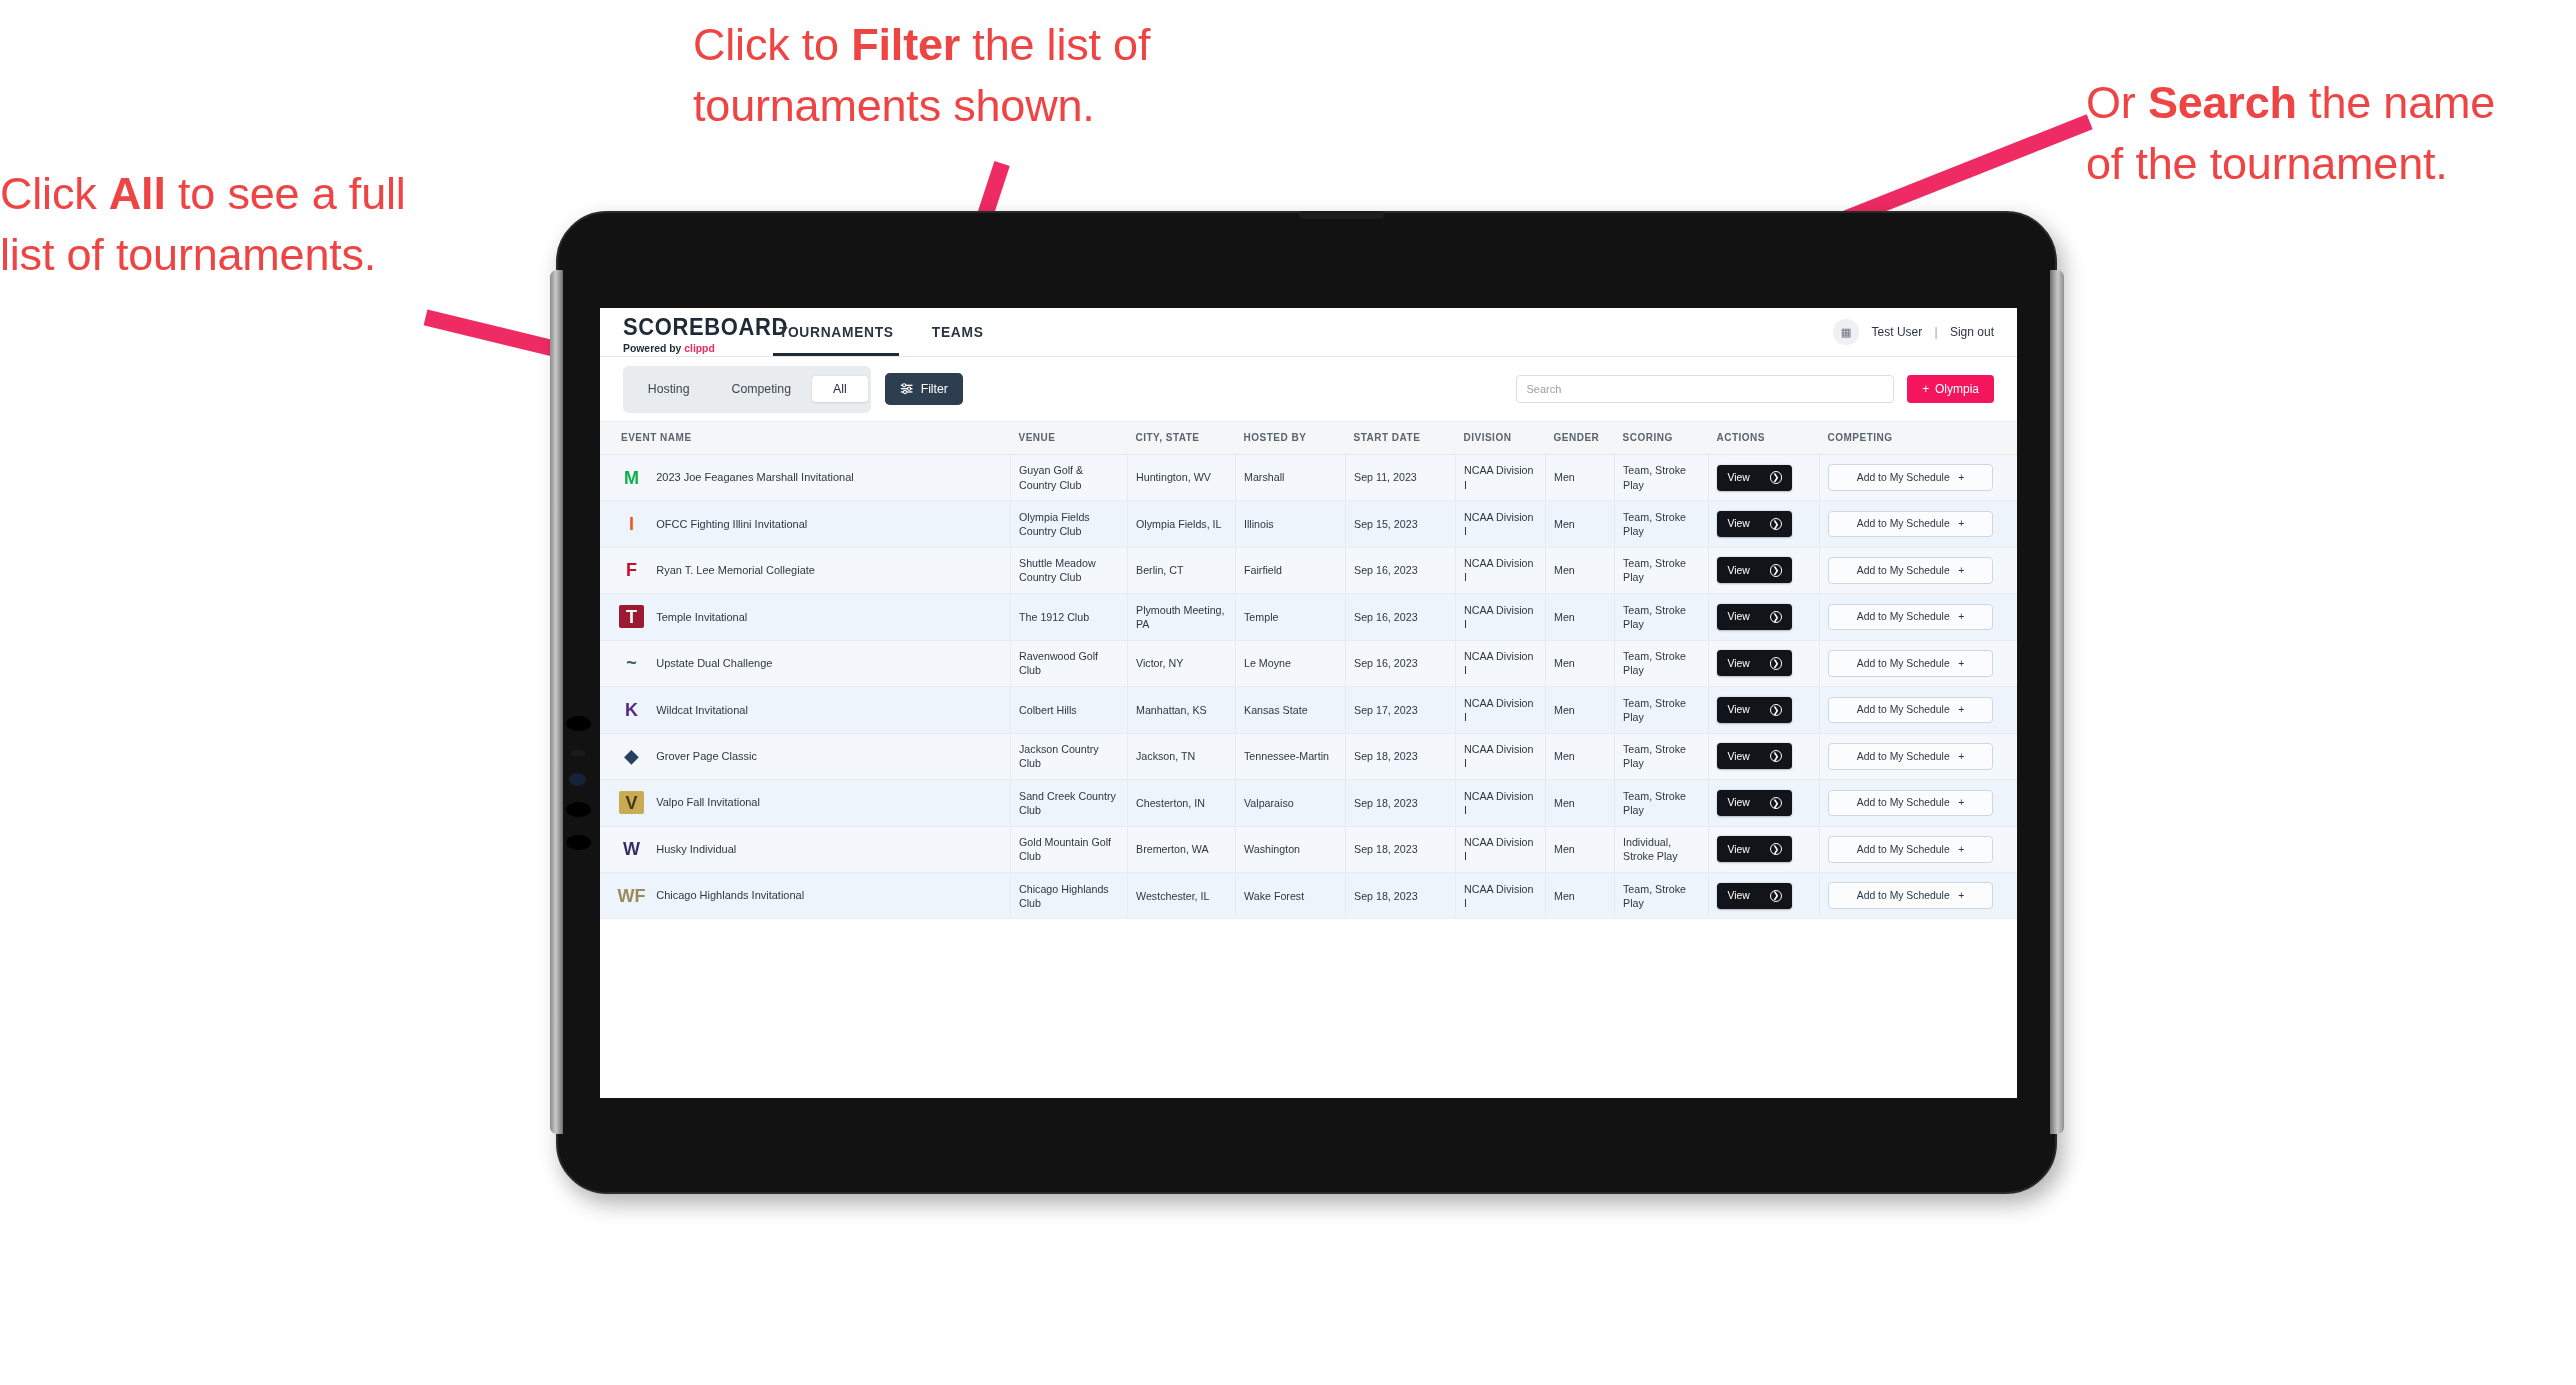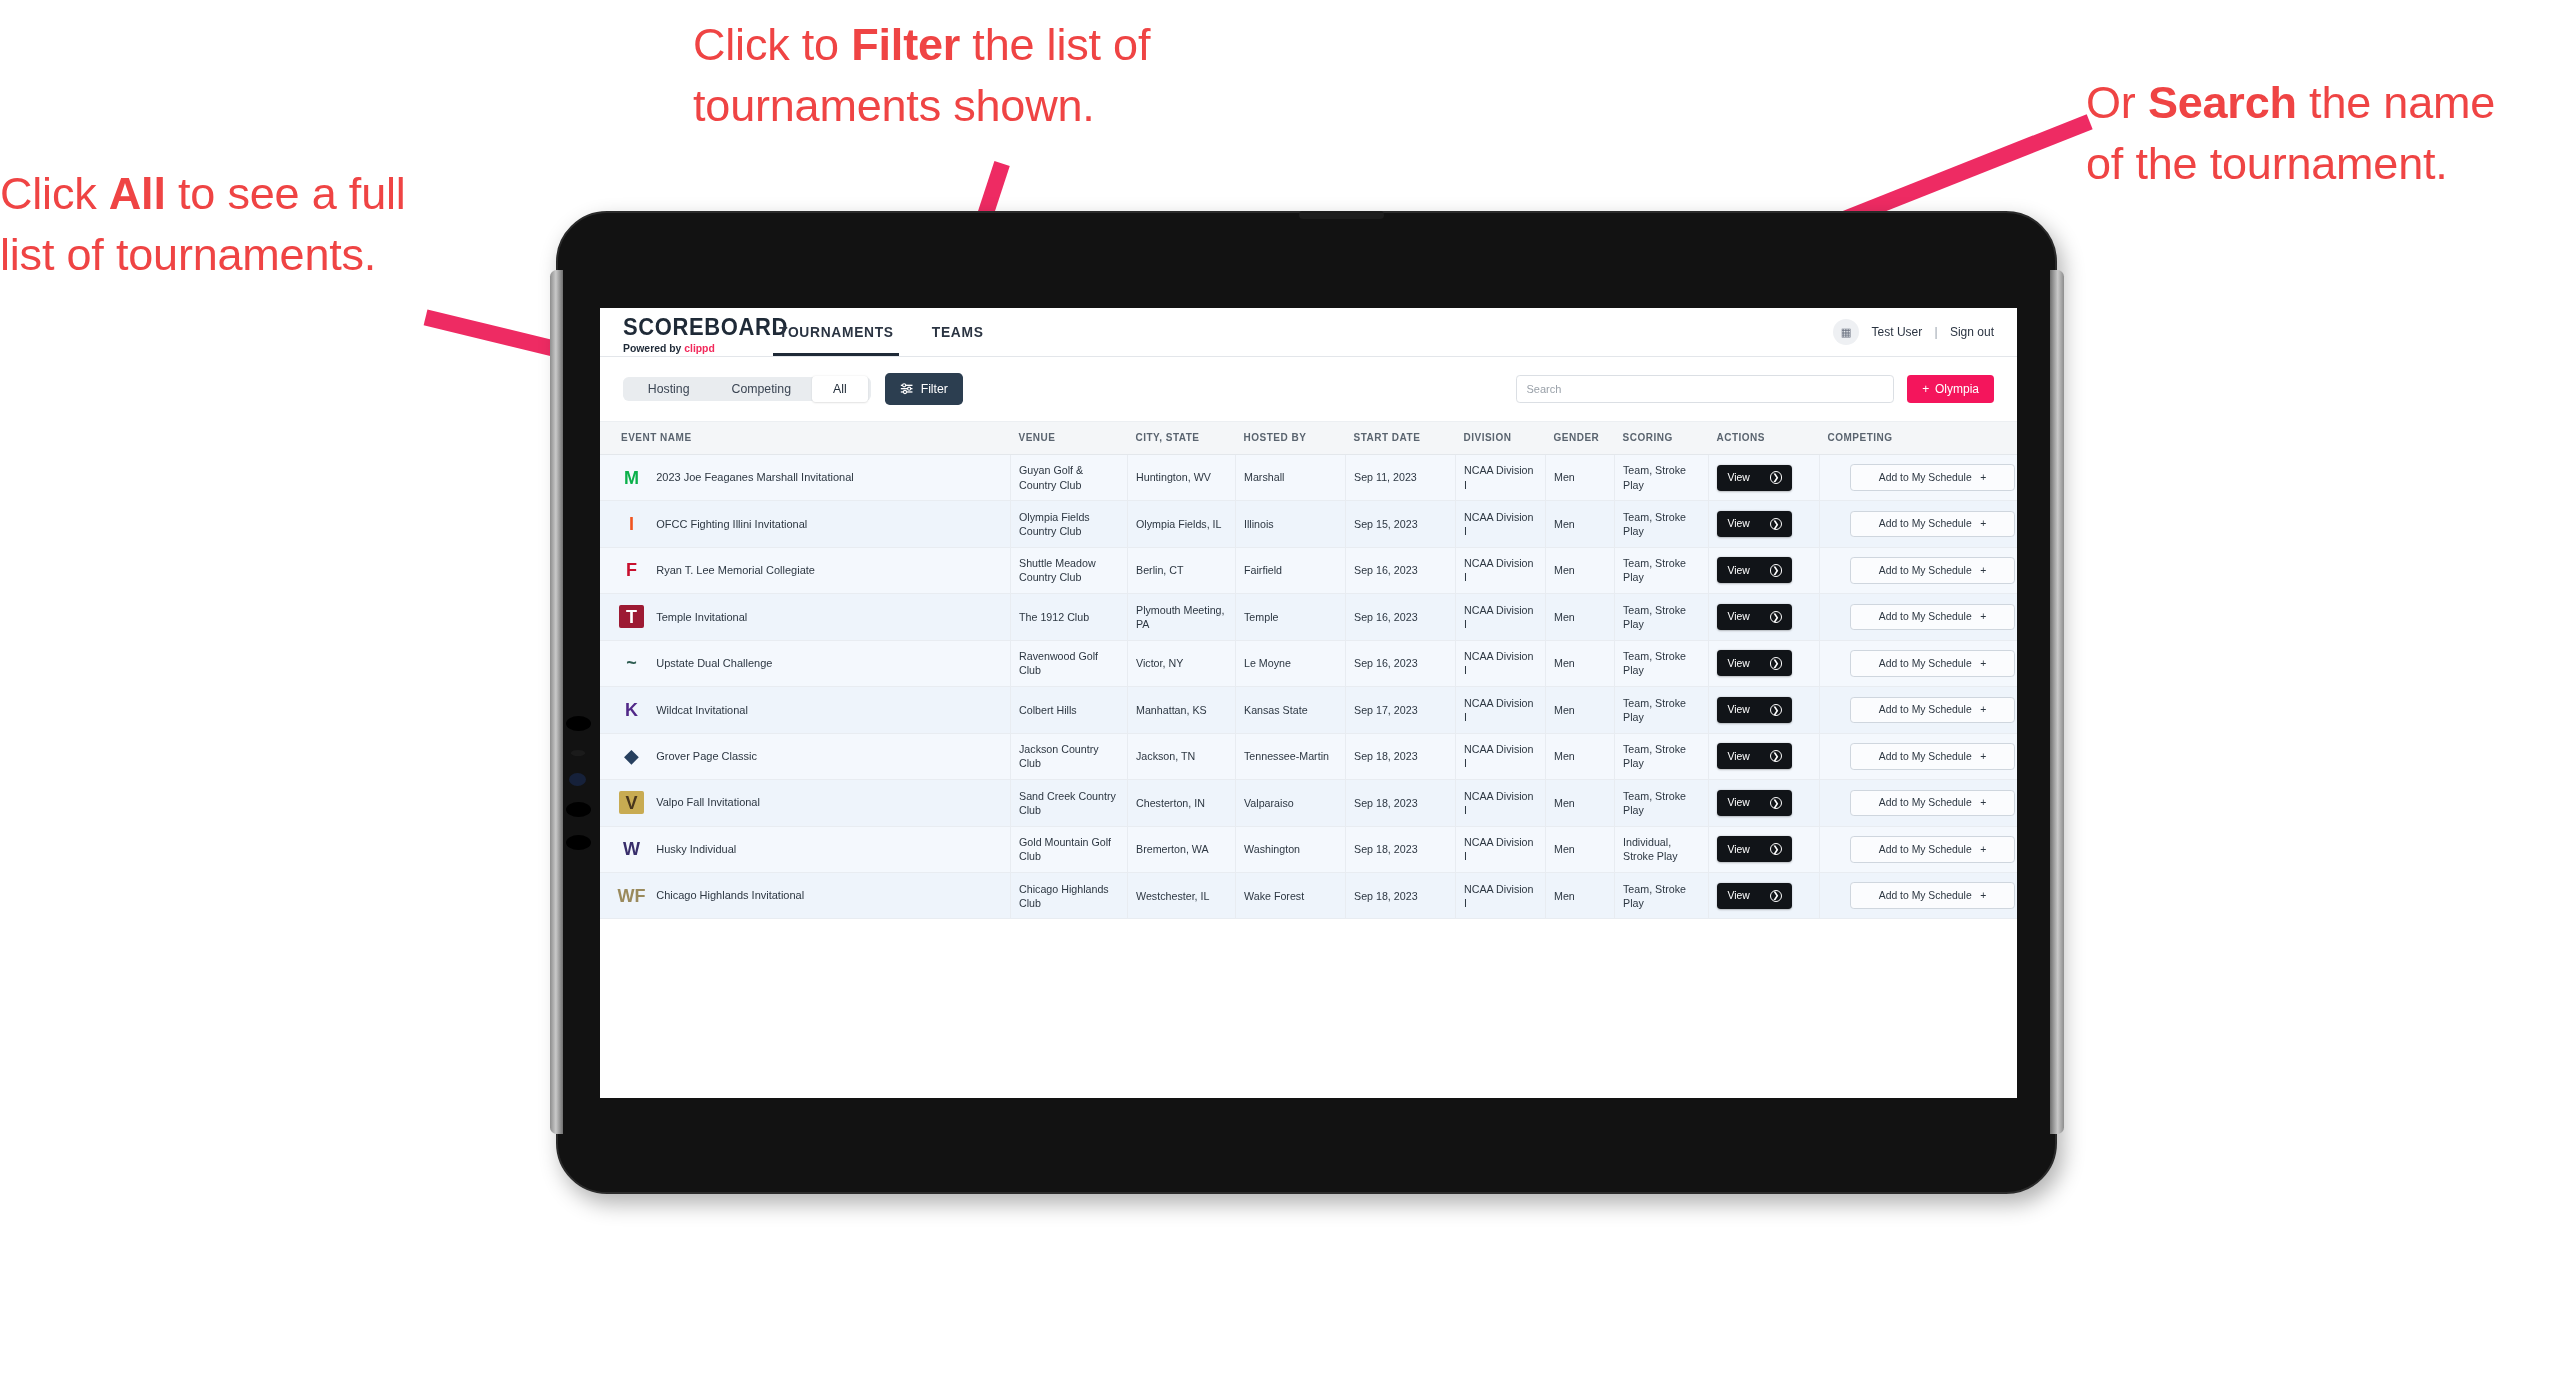--- a/index.html
+++ b/index.html
@@ -106,21 +106,21 @@
 
   
   #toolbar {
     height: 65px; background:#fff;
     display:flex; align-items:center;
     padding: 0 23px;
     border-bottom: 0.9px solid #eceff2;
   }
   #segmented {
     display:flex; background:#e9ecef; border-radius:5.7px; padding:3.8px;
-    height:24px; align-items:center;
+    height:47px; align-items:center;
   }
   .seg-btn {
     padding: 0 21px; height:26.6px; line-height:26.6px;
     font-size:12.3px; color:#3c4654; border-radius:3.8px; cursor:pointer;
   }
   .seg-btn.active { background:#fff; color:#1f2a37; box-shadow:0 0.9px 1.9px rgba(0,0,0,.12); font-weight:500; }
   #filter-btn {
     margin-left:13.3px; height:32px; padding: 0 15px;
     background:#2c3e50; color:#fff; border-radius:4.7px;
     display:flex; align-items:center; gap:7.6px;
@@ -176,21 +176,21 @@
     display:inline-flex; align-items:center; gap:20px; cursor:pointer;
     font-family:"Liberation Sans", sans-serif;
     box-shadow: 0 0.9px 1.9px rgba(0,0,0,.25);
   }
   .circ { width:12.3px; height:12.3px; border:1.2px solid #fff; border-radius:50%;
           display:inline-flex; align-items:center; justify-content:center; font-size:8.5px; line-height:1; }
   .add-btn {
     background:#fbfcfe; border:0.9px solid #cfd6de; border-radius:3.8px;
     height:26.6px; width:165px; font-size:10.4px; color:#2d3742;
     display:inline-flex; align-items:center; justify-content:center; gap:8.5px;
-    cursor:pointer; font-family:"Liberation Sans", sans-serif;margin-left:22px;
+    cursor:pointer; font-family:"Liberation Sans", sans-serif;
   }
 
   .col-venue   { width: 117px; }
   .col-city    { width: 108px; }
   .col-host    { width: 110px; }
   .col-date    { width: 110px; }
   .col-div     { width: 90px; }
   .col-gender  { width: 69px; }
   .col-score   { width: 94px; }
   .col-actions { width: 111px; }

